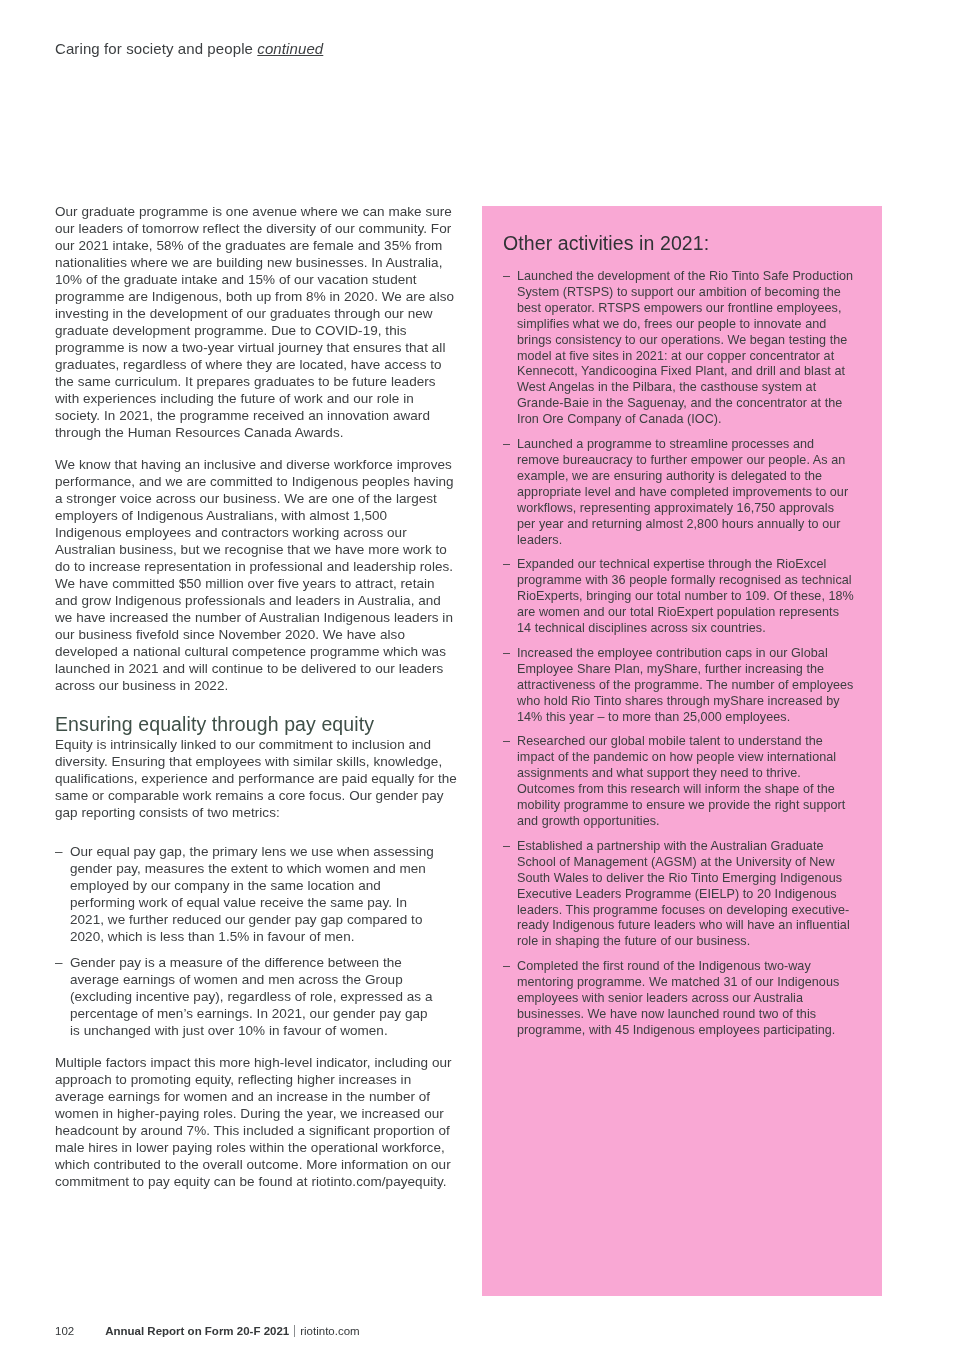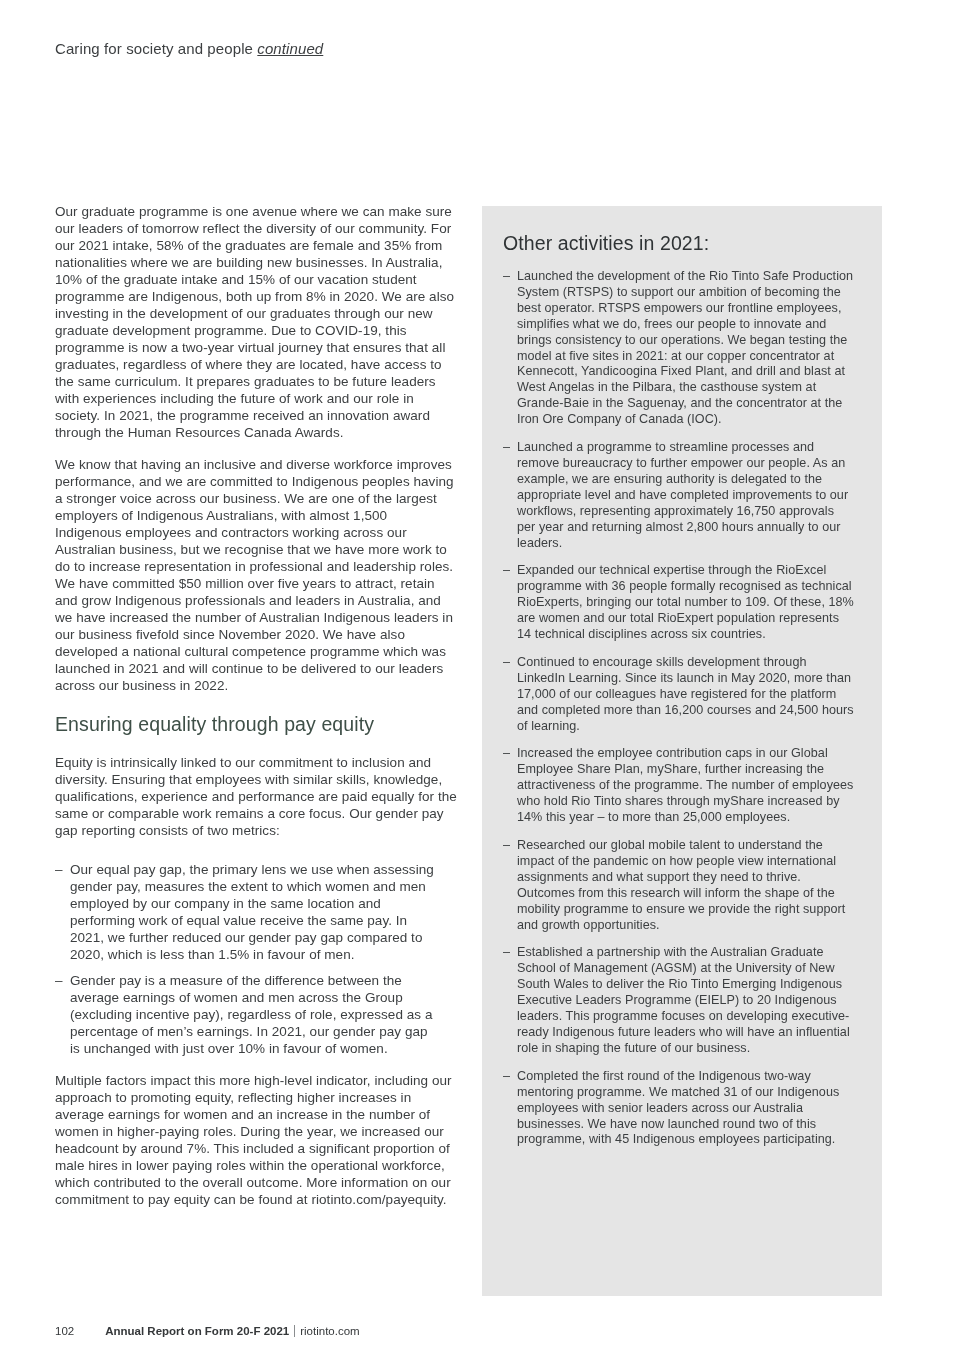--- a/index.html
+++ b/index.html
@@ -33,21 +33,21 @@
     font-size: 13.5px;
     line-height: 17px;
     margin-bottom: 15px;
     letter-spacing: 0.05px;
   }
   .section-heading {
     font-size: 19.5px;
     font-weight: 400;
     color: #3e4f47;
     margin-top: 19px;
-    margin-bottom: 18px;
+    margin-bottom: 0;
     letter-spacing: 0.1px;
   }
   .dash-list { list-style: none; margin: 22px 16px 15px 0; }
   .dash-list li {
     position: relative;
     padding-left: 15px;
     font-size: 13.5px;
     line-height: 17px;
     margin-bottom: 9px;
     letter-spacing: 0.05px;
@@ -58,38 +58,37 @@
     left: 0;
     top: 0;
   }
 
   .activities-box {
     position: absolute;
     left: 482px;
     top: 206px;
     width: 400px;
     height: 1090px;
-    background: #e5e5e5;
+    background: #f9a8d4;
     padding: 26px 28px 0 21px;
     overflow: hidden;
   }
   .activities-box .box-title {
     font-size: 19.5px;
     font-weight: 400;
     color: #2f3335;
     margin-bottom: 14px;
     letter-spacing: 0.1px;
   }
   .activities-box .dash-list { margin: 0; }
   .activities-box .dash-list li {
     font-size: 12.6px;
     line-height: 15.9px;
     padding-left: 14px;
     margin-bottom: 9px;
-    margin-top: 12px;
   }
 
   .page-footer {
     position: absolute;
     left: 55px;
     top: 1325px;
     font-size: 11.5px;
     color: #35383a;
     display: flex;
     align-items: flex-start;
@@ -124,21 +123,20 @@
   </ul>
   <p class="body-para">Multiple factors impact this more high-level indicator, including our approach to promoting equity, reflecting higher increases in average earnings for women and an increase in the number of women in higher-paying roles. During the year, we increased our headcount by around 7%. This included a significant proportion of male hires in lower paying roles within the operational workforce, which contributed to the overall outcome. More information on our commitment to pay equity can be found at riotinto.com/payequity.</p>
 </main>
 
 <aside class="activities-box">
   <h2 class="box-title">Other activities in 2021:</h2>
   <ul class="dash-list">
     <li>Launched the development of the Rio Tinto Safe Production System (RTSPS) to support our ambition of becoming the best operator. RTSPS empowers our frontline employees, simplifies what we do, frees our people to innovate and brings consistency to our operations. We began testing the model at five sites in 2021: at our copper concentrator at Kennecott, Yandicoogina Fixed Plant, and drill and blast at West Angelas in the Pilbara, the casthouse system at Grande-Baie in the Saguenay, and the concentrator at the Iron Ore Company of Canada (IOC).</li>
     <li>Launched a programme to streamline processes and remove bureaucracy to further empower our people. As an example, we are ensuring authority is delegated to the appropriate level and have completed improvements to our workflows, representing approximately 16,750 approvals per year and returning almost 2,800 hours annually to our leaders.</li>
     <li>Expanded our technical expertise through the RioExcel programme with 36 people formally recognised as technical RioExperts, bringing our total number to 109. Of these, 18% are women and our total RioExpert population represents 14 technical disciplines across six countries.</li>
-    <li>Continued to encourage skills development through LinkedIn Learning. Since its launch in May 2020, more than 17,000 of our colleagues have registered for the platform and completed more than 16,200 courses and 24,500 hours of learning.</li>
     <li>Increased the employee contribution caps in our Global Employee Share Plan, myShare, further increasing the attractiveness of the programme. The number of employees who hold Rio Tinto shares through myShare increased by 14% this year – to more than 25,000 employees.</li>
     <li>Researched our global mobile talent to understand the impact of the pandemic on how people view international assignments and what support they need to thrive. Outcomes from this research will inform the shape of the mobility programme to ensure we provide the right support and growth opportunities.</li>
     <li>Established a partnership with the Australian Graduate School of Management (AGSM) at the University of New South Wales to deliver the Rio Tinto Emerging Indigenous Executive Leaders Programme (EIELP) to 20 Indigenous leaders. This programme focuses on developing executive-ready Indigenous future leaders who will have an influential role in shaping the future of our business.</li>
     <li>Completed the first round of the Indigenous two-way mentoring programme. We matched 31 of our Indigenous employees with senior leaders across our Australia businesses. We have now launched round two of this programme, with 45 Indigenous employees participating.</li>
   </ul>
 </aside>
 
 <footer class="page-footer">
   <span class="page-number">102</span>
   <span class="report-title">Annual Report on Form 20-F 2021</span>

